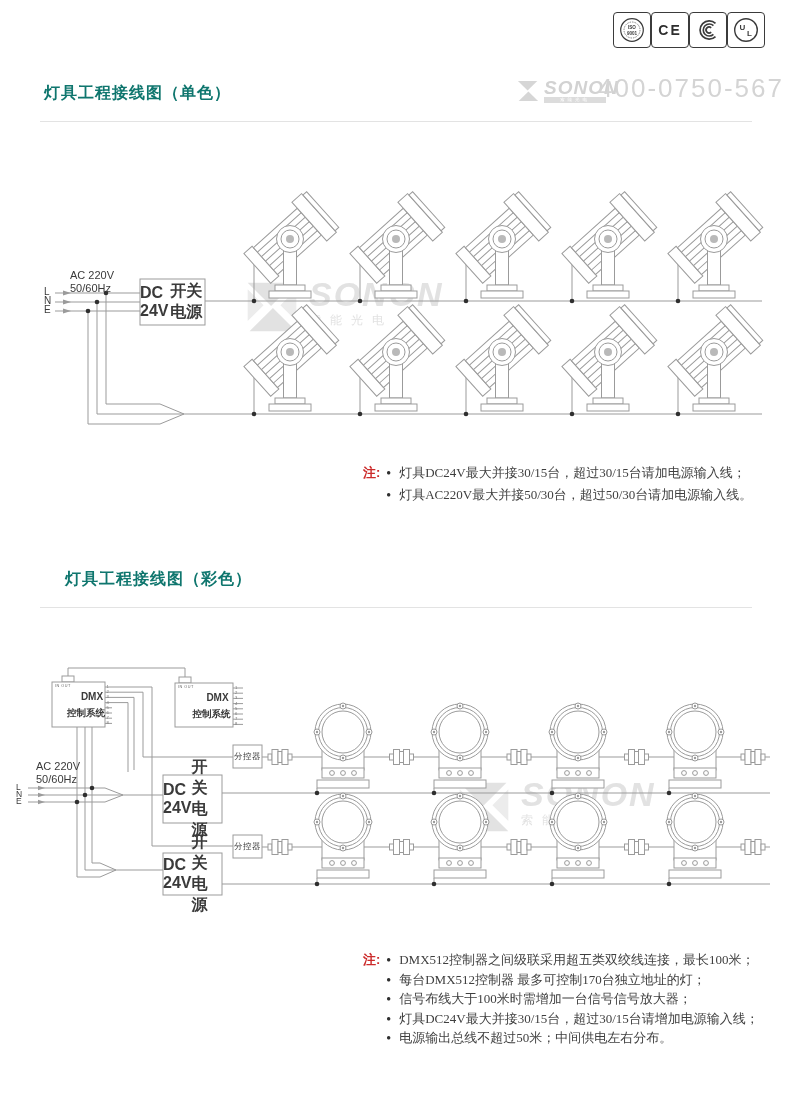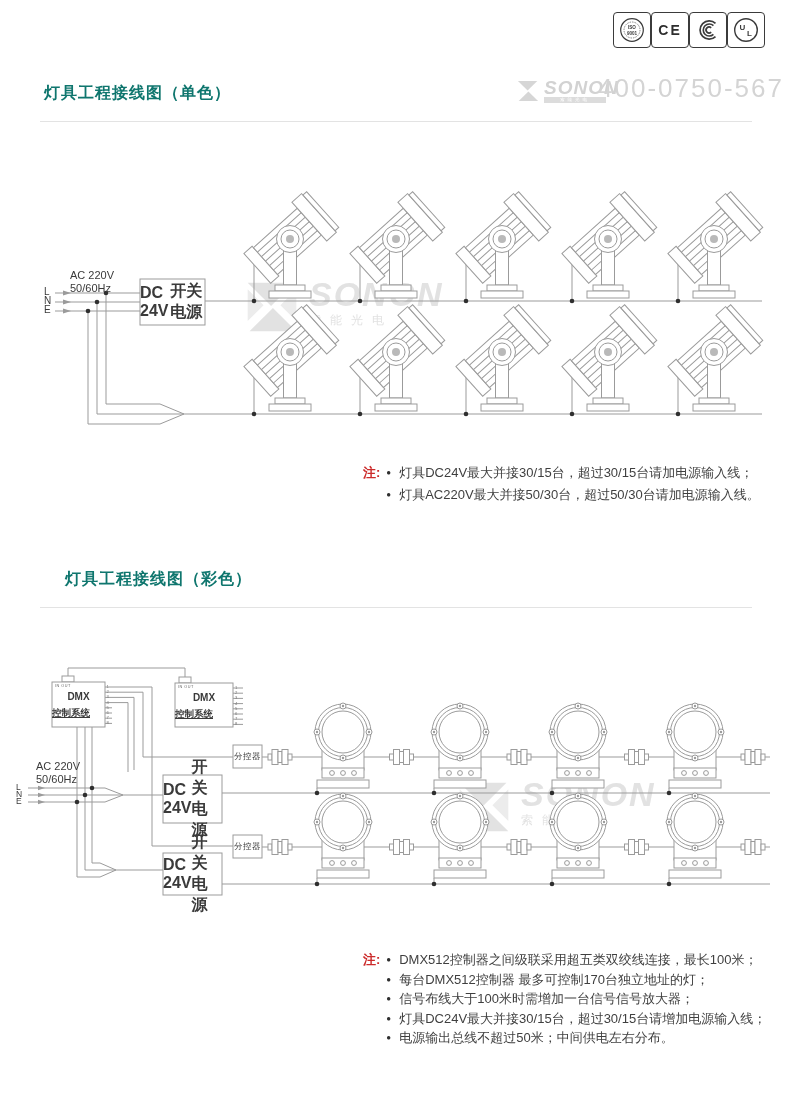--- a/index.html
+++ b/index.html
@@ -18,30 +18,30 @@
   .phone{font-size:26px;color:#d4d4d4;letter-spacing:2px;}
   
   .wm{display:flex;align-items:flex-start;gap:8px;opacity:1;}
   .wm-name{font-size:34px;font-weight:bold;font-style:italic;color:#e2e2e2;letter-spacing:2px;line-height:32px;}
   .wm-tag{margin-top:2px;font-size:12px;color:#e2e2e2;letter-spacing:9px;}
   
   .ac-label{font-size:11px;line-height:12.5px;white-space:pre-line;color:#3a3a3a;margin-top:8px;}
   .lne{font-size:10px;color:#3a3a3a;line-height:10px;}
   .lne2{font-size:8.5px;color:#3a3a3a;line-height:9px;}
   .boxtxt{display:flex;flex-direction:row;align-items:center;justify-content:space-between;font-size:16px;font-weight:600;color:#3a3a3a;}
-  .dmxbox{font-size:10px;font-weight:600;color:#3a3a3a;}
+  .dmxbox{font-size:10px;font-weight:600;color:#3a3a3a;padding-left:27px;}
   .io-label{position:absolute;left:3px;top:2px;font-size:3.8px;letter-spacing:.5px;color:#666;font-weight:normal;}
   .dmx-line1{position:absolute;left:0;right:0;top:9px;text-align:center;}
-  .dmx-line2{position:absolute;left:0;right:12px;top:25px;font-size:9.5px;text-decoration:underline;}
+  .dmx-line2{position:absolute;left:0;right:12px;top:25px;text-align:center;font-size:9.5px;}
   .pins{font-size:4.2px;line-height:5.2px;color:#777;white-space:pre-line;}
   .splitter{display:flex;align-items:center;justify-content:center;font-size:8.5px;color:#3a3a3a;letter-spacing:.5px;}
   
   .notes{display:flex;align-items:flex-start;font-size:13px;color:#3f3f3f;}
   .note-label{color:#cc2b2b;font-weight:bold;margin-right:6px;}
-  .notes ul{list-style:none;margin:0;padding:0;}
+  .notes ul{list-style:none;margin:0;padding:0;font-family:Liberation Serif, serif;}
   .notes li{white-space:nowrap;}
   .notes li::before{content:"●";font-size:8px;vertical-align:2px;margin-right:8px;color:#2f2f2f;}
   .lh22 li{line-height:22px;}
   .lh20 li{line-height:19.6px;}
 </style>
 </head>
 <body>
 
 <div class="page">
 

